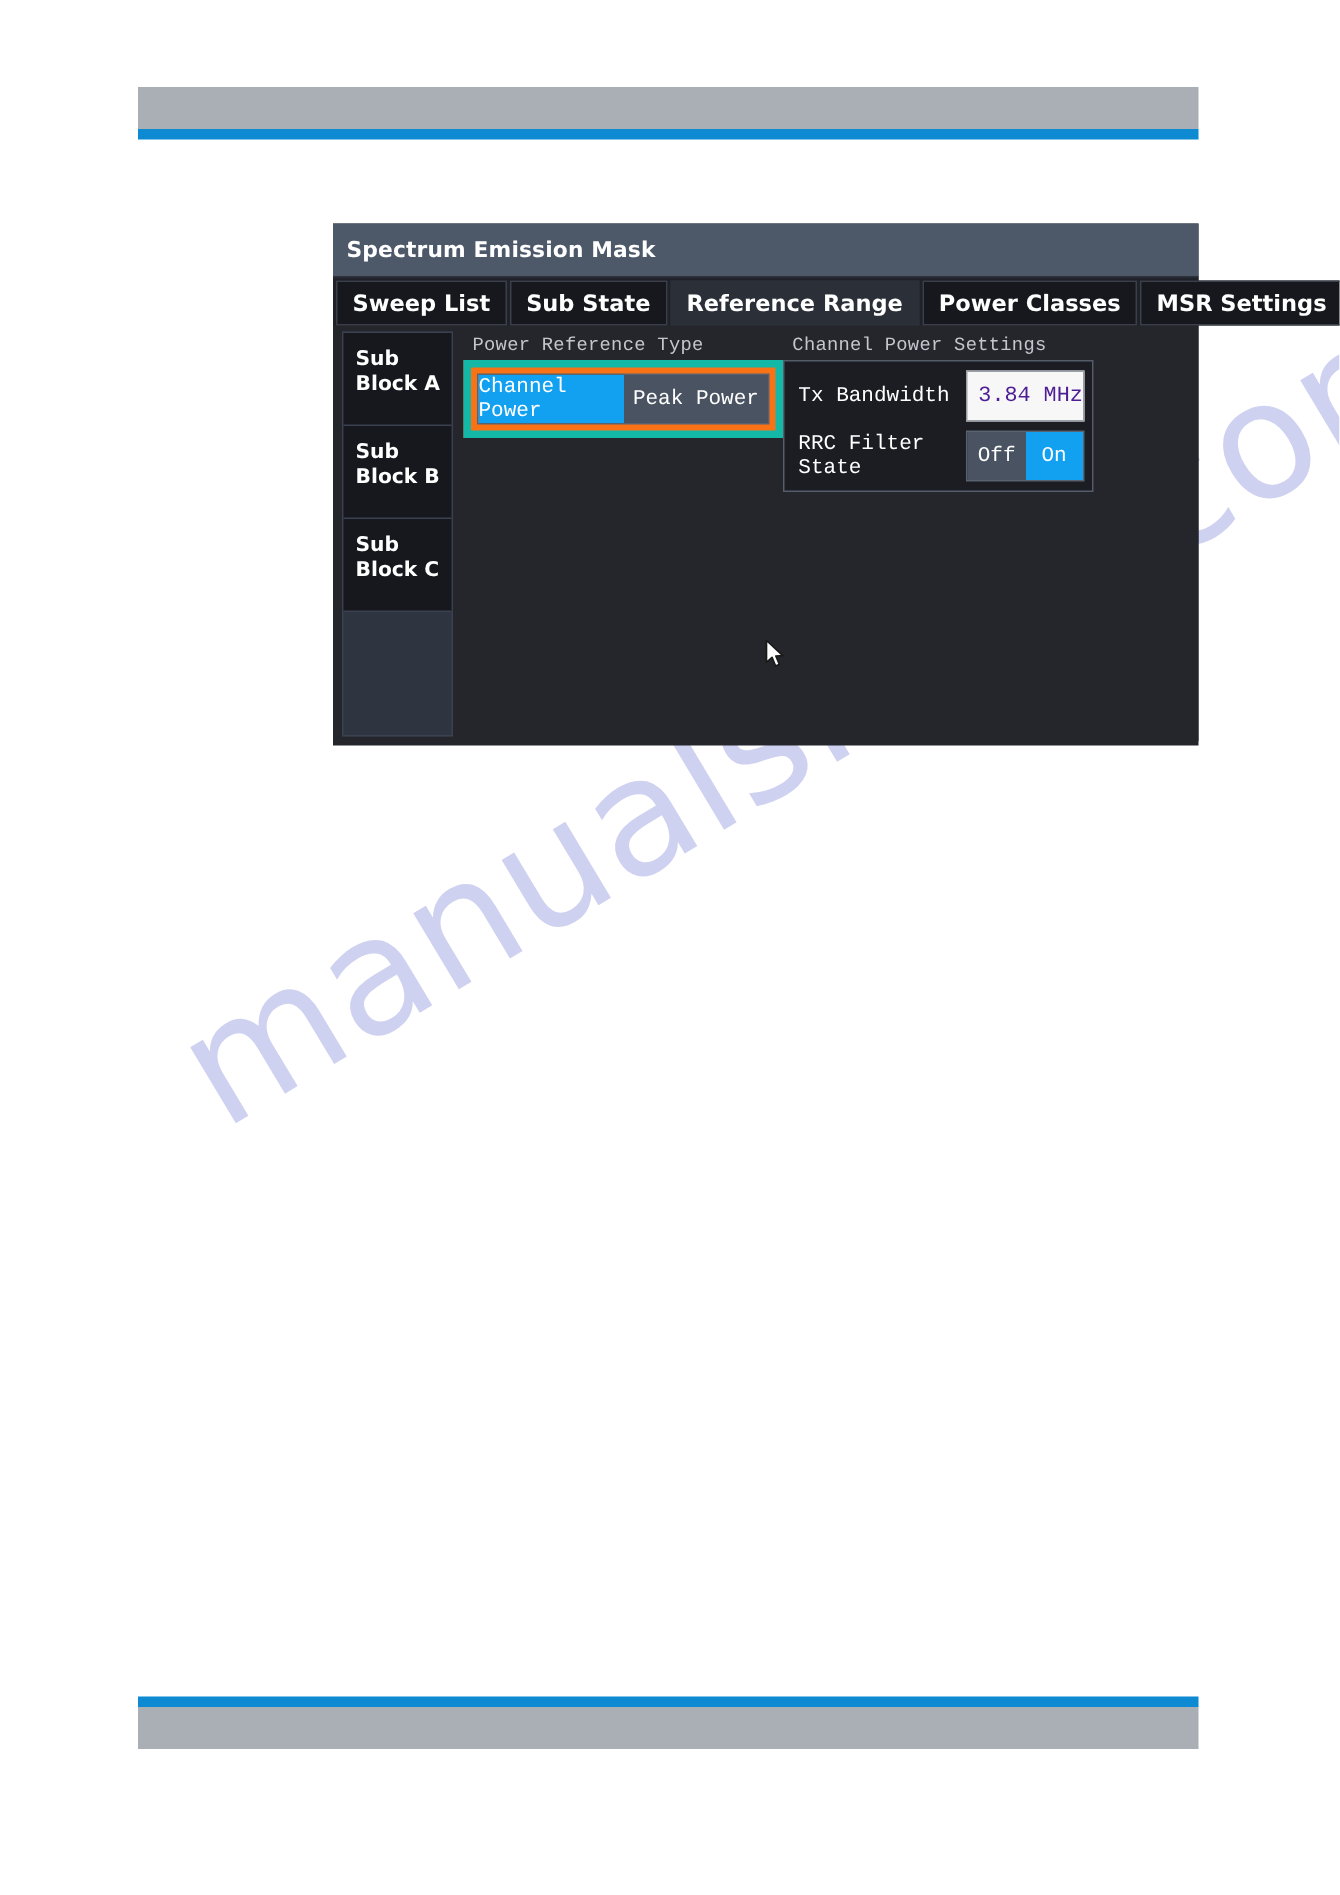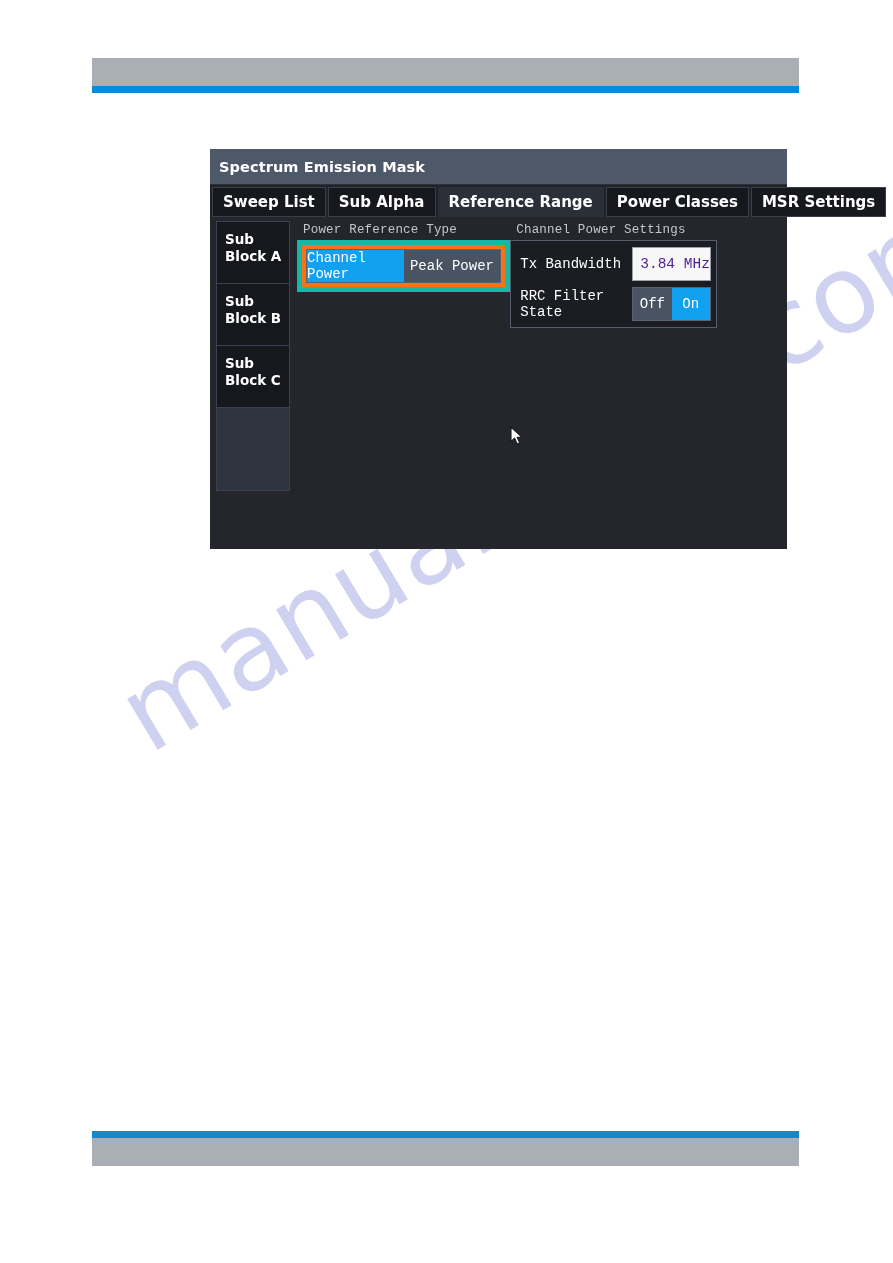--- a/index.html
+++ b/index.html
@@ -58,24 +58,24 @@
     background: #0d8ad2;
   }
   #header-gray { top: 58px; }
   #header-blue { top: 86px; }
   #footer-blue { top: 1131px; }
   #footer-gray { top: 1138px; }
 
   
   .dialog {
     position: absolute;
-    left: 210px;
+    left: 222px;
     top: 149px;
     width: 577px;
-    height: 400px;
+    height: 348px;
     background: #24262c;
     z-index: 10;
     font-family: "DejaVu Sans", sans-serif;
   }
 
   .dialog-titlebar {
     height: 36px;
     background: #4d5869;
     display: flex;
     align-items: center;
@@ -253,21 +253,21 @@
 
   <div class="dialog-titlebar">
     <span class="dialog-title">Spectrum Emission Mask</span>
   </div>
 
   <div class="tab-strip">
     <div class="tab">
       <span>Sweep List</span>
     </div>
     <div class="tab">
-      <span>Sub Alpha</span>
+      <span>Sub State</span>
     </div>
     <div class="tab active">
       <span>Reference Range</span>
     </div>
     <div class="tab">
       <span>Power Classes</span>
     </div>
     <div class="tab">
       <span>MSR Settings</span>
     </div>

